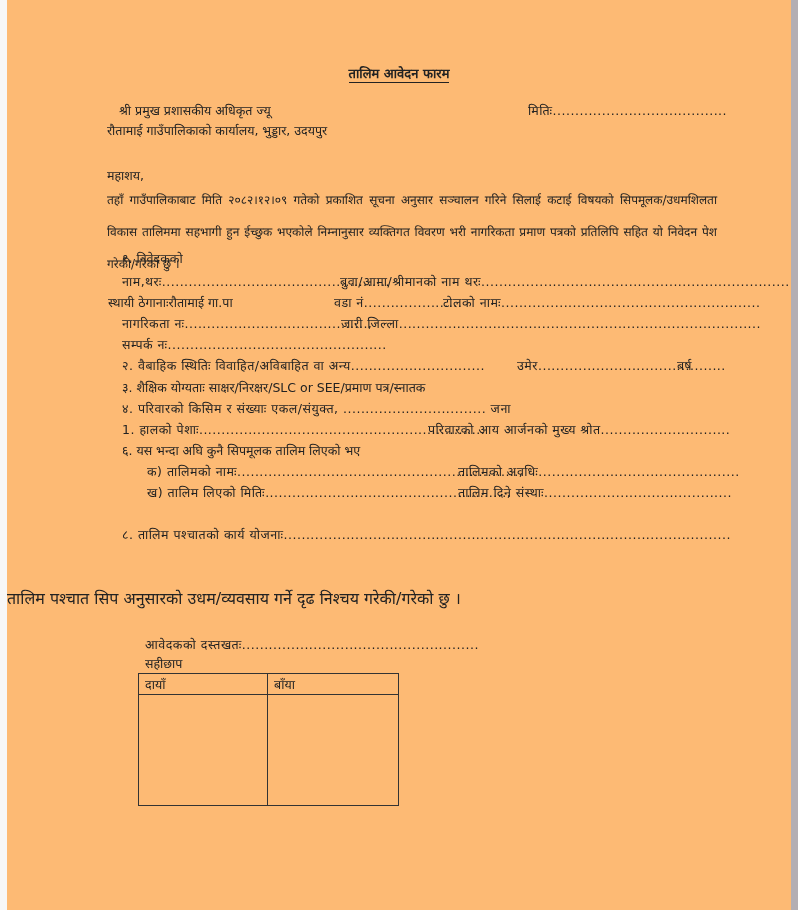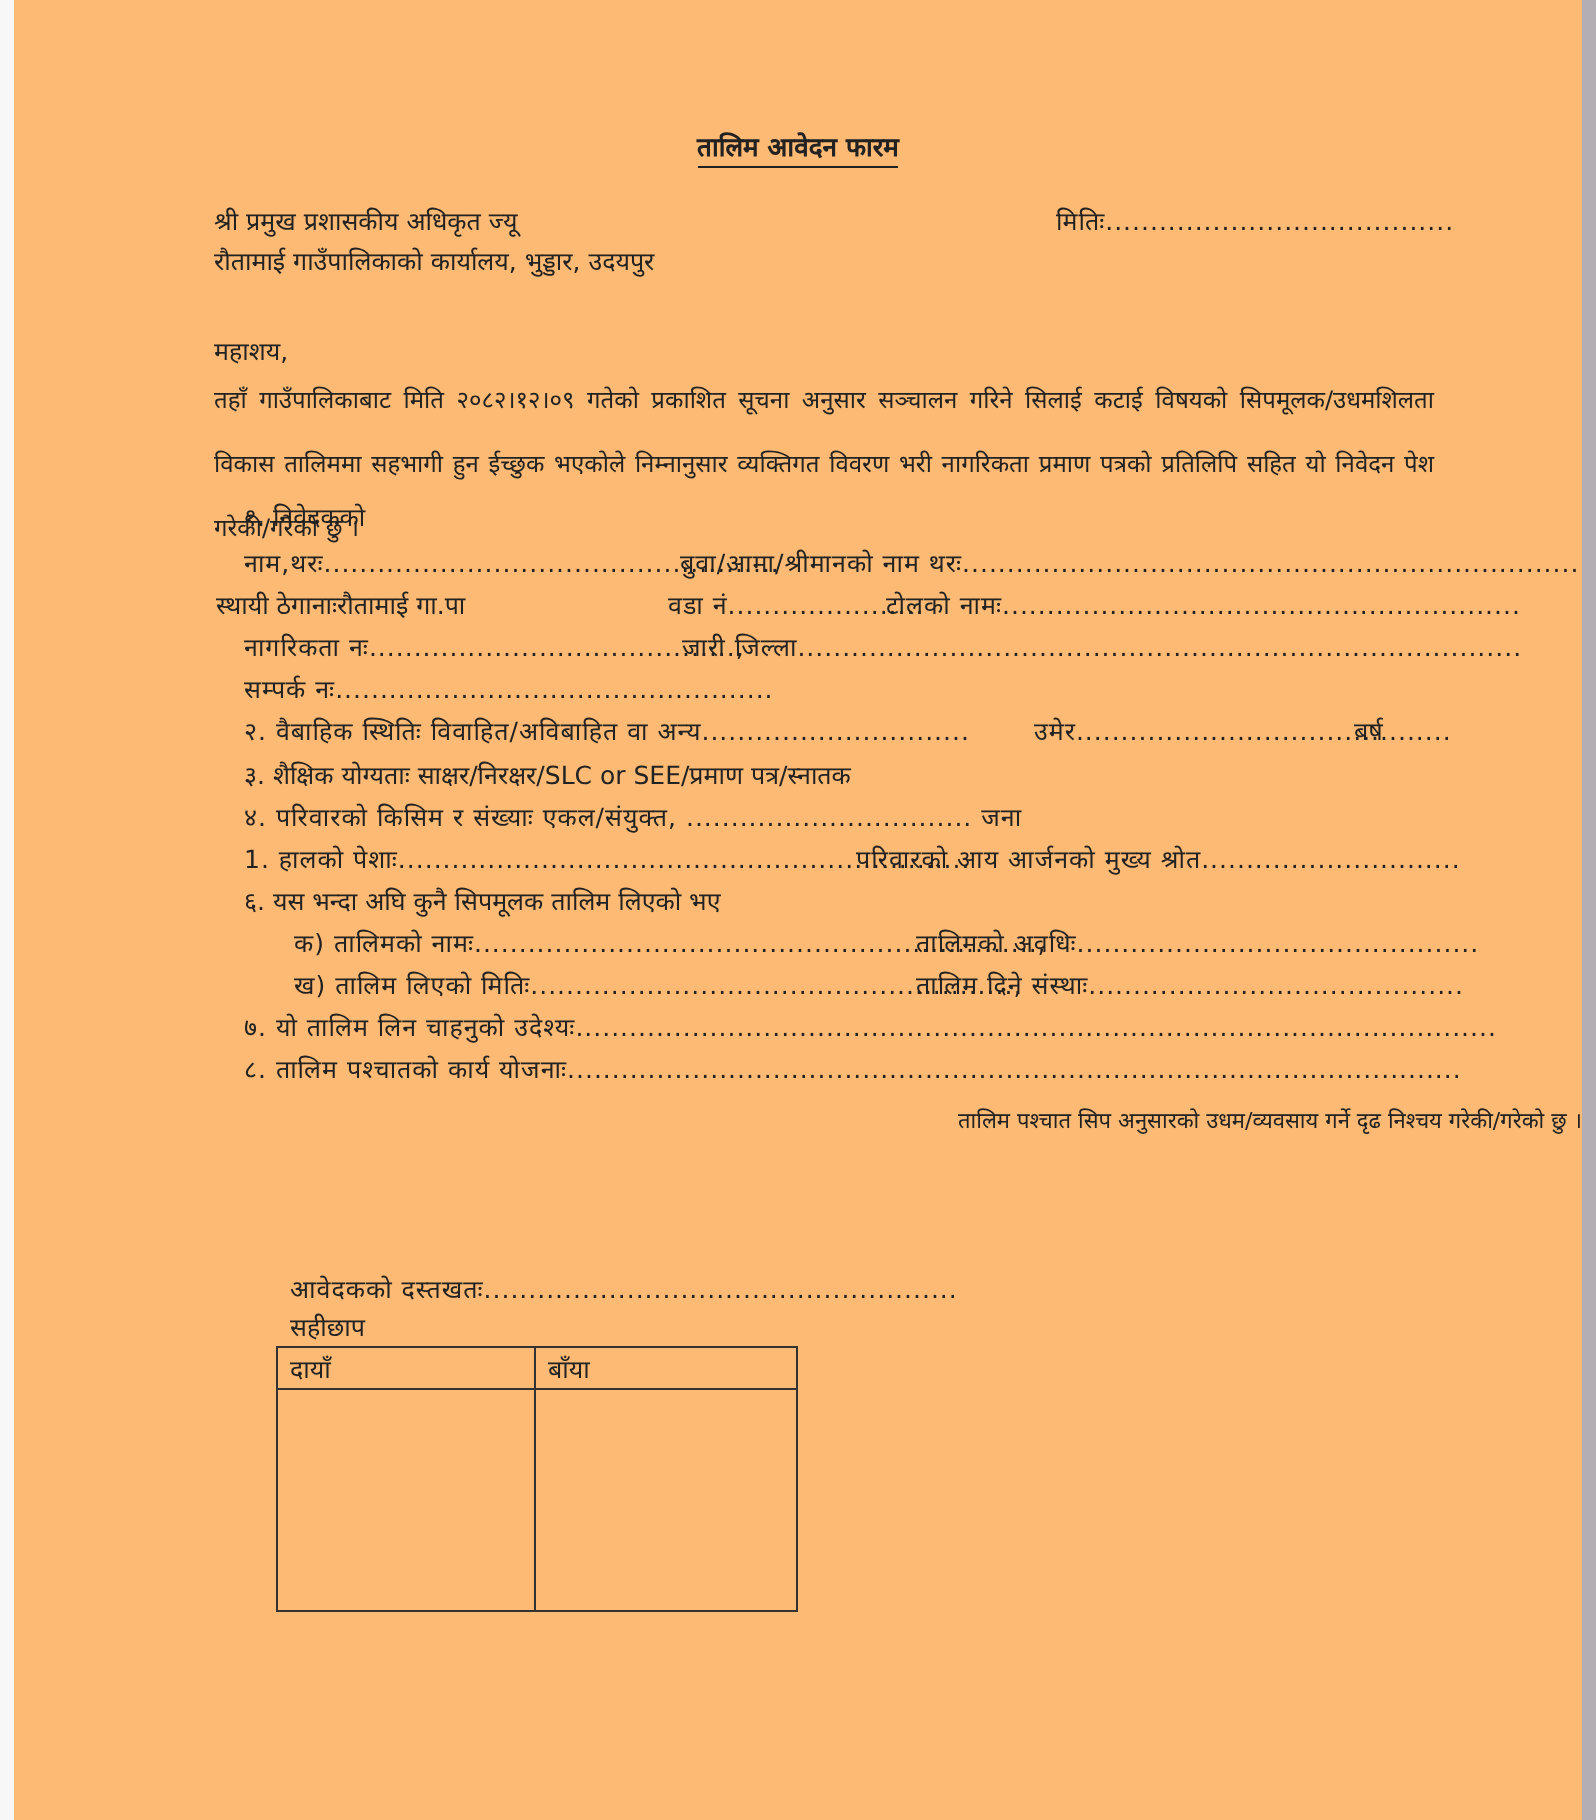--- a/index.html
+++ b/index.html
@@ -21,39 +21,39 @@
   .title {
     position: absolute; left: 0; width: 784px; top: 64px; text-align: center;
     font-weight: bold; font-size: 13px;
   }
   .title span { border-bottom: 1.5px solid #222; padding-bottom: 1px; }
   .para {
     position: absolute; left: 108px; width: 602px; top: 186px;
     font-size: 12px; line-height: 32px; text-align: justify;
   }
   .dots { letter-spacing: 0.5px; }
-  .center-line { position: absolute; left: 0; width: 784px; text-align: right; top: 552px; font-size: 11px; }
+  .center-line { position: absolute; left: 0; width: 784px; text-align: left; top: 587px; font-size: 16px; }
   table.thumb {
     position: absolute; left: 131px; top: 673px; width: 261px;
     border-collapse: collapse; font-size: 12.5px;
   }
   table.thumb td, table.thumb th {
     border: 1px solid #333; text-align: left; font-weight: normal; padding: 1px 6px; margin-top: 40px;
   }
   table.thumb th { height: 18px; }
   table.thumb td { height: 108px; }
 </style>
 </head>
 <body>
 
 <div class="page">
 
   <div class="title"><span>तालिम आवेदन फारम</span></div>
 
-  <div class="t" style="left:100px; top:103px;">श्री प्रमुख प्रशासकीय अधिकृत ज्यू</div>
+  <div class="t" style="left:112px; top:103px;">श्री प्रमुख प्रशासकीय अधिकृत ज्यू</div>
   <div class="t" style="left:100px; top:123px;">रौतामाई गाउँपालिकाको कार्यालय, भुड्डार, उदयपुर</div>
   <div class="t dots" style="left:521px; top:103px;">मितिः.......................................</div>
 
   <div class="t" style="left:100px; top:168px;">महाशय,</div>
 
   <div class="para" style="left:100px; top:184px; width:610px;">तहाँ गाउँपालिकाबाट मिति २०८२।१२।०९ गतेको प्रकाशित सूचना अनुसार सञ्चालन गरिने सिलाई कटाई विषयको सिपमूलक/उधमशिलता विकास तालिममा सहभागी हुन ईच्छुक भएकोले निम्नानुसार व्यक्तिगत विवरण भरी नागरिकता प्रमाण पत्रको प्रतिलिपि सहित यो निवेदन पेश गरेकी/गरेको छु ।</div>
 
   <div class="t" style="left:115px; top:251px;">१.  निवेदकको</div>
 
   <div class="t dots" style="left:115px; top:274px;">नाम,थरः...................................................</div>
@@ -80,21 +80,20 @@
   <div class="t dots" style="left:421px; top:422px;">परिवारको आय आर्जनको मुख्य श्रोत.............................</div>
 
   <div class="t" style="left:115px; top:443px;">६.  यस भन्दा अघि कुनै सिपमूलक तालिम लिएको भए</div>
 
   <div class="t dots" style="left:140px; top:464px;">क)  तालिमको नामः...............................................................,</div>
   <div class="t dots" style="left:451px; top:464px;">तालिमको अवधिः.............................................</div>
 
   <div class="t dots" style="left:140px; top:485px;">ख)  तालिम लिएको मितिः......................................................,</div>
   <div class="t dots" style="left:451px; top:485px;">तालिम दिने संस्थाः..........................................</div>
 
-  <div class="t dots" style="left:115px; top:506px;">७.  यो तालिम लिन चाहनुको उदेश्यः.......................................................................................................</div>
   <div class="t dots" style="left:115px; top:527px;">८.  तालिम पश्चातको कार्य योजनाः....................................................................................................</div>
 
   <div class="center-line">तालिम पश्चात सिप अनुसारको उधम/व्यवसाय गर्ने दृढ निश्चय गरेकी/गरेको छु ।</div>
 
   <div class="t dots" style="left:138px; top:637px;">आवेदकको दस्तखतः.....................................................</div>
   <div class="t" style="left:138px; top:656px;">सहीछाप</div>
 
   <table class="thumb">
     <tbody>
         <tr>

